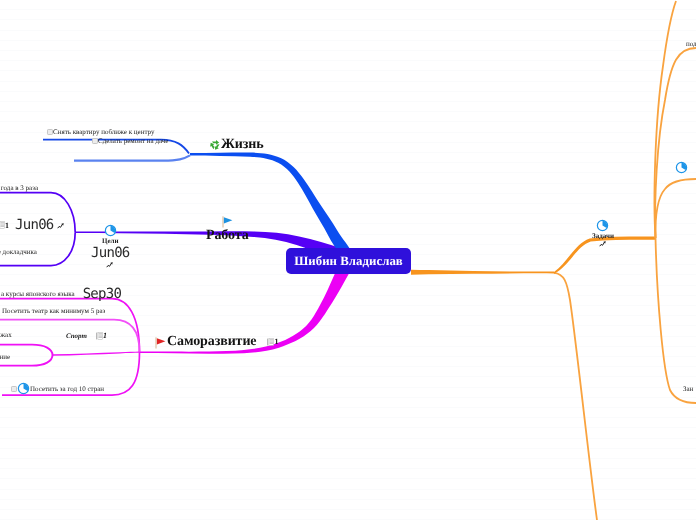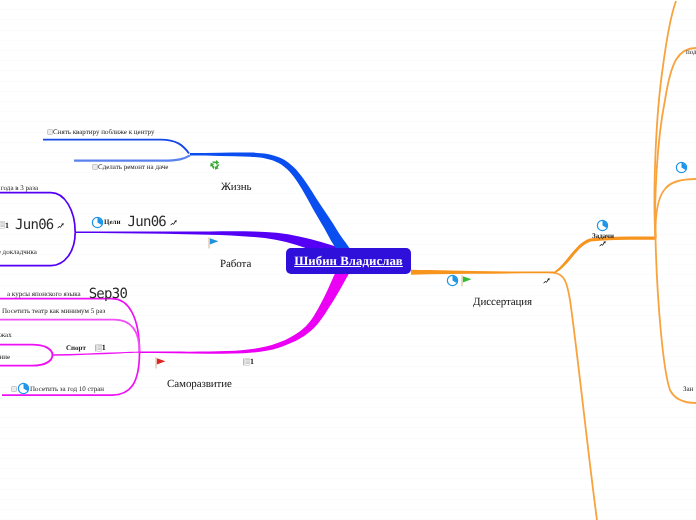--- a/index.html
+++ b/index.html
@@ -8,22 +8,22 @@
        -webkit-font-smoothing:antialiased;text-rendering:geometricPrecision;}
   #stage{position:relative;width:696px;height:520px;overflow:hidden;background:#ffffff;}
   .ruled{position:absolute;left:0;top:0;width:696px;height:520px;
      background-image:repeating-linear-gradient(to bottom,
         rgba(0,0,0,0) 0px, rgba(0,0,0,0) 9.2px,
         #fafbfc 9.2px, #fafbfc 10.2px);}
   svg.branches{position:absolute;left:0;top:0;width:696px;height:520px;overflow:visible;}
   .node{position:absolute;white-space:nowrap;display:flex;align-items:center;}
   .central{left:286px;top:248px;width:125px;height:26px;background:#2f10db;border-radius:5px;
      justify-content:center;}
-  .central .txt{color:#fff;font-weight:bold;font-size:12.8px;letter-spacing:0.05px;text-decoration:underline;}
-  .main-lbl{font-weight:normal;font-size:11px;letter-spacing:-0.1px;color:#131313;margin-top:44px;}
+  .central .txt{color:#fff;font-weight:bold;font-size:12.8px;letter-spacing:0.05px;}
+  .main-lbl{font-weight:bold;font-size:14px;letter-spacing:-0.1px;color:#131313;}
   .sub-lbl{font-size:7px;color:#1d1d1d;}
   .date{font-family:"DejaVu Sans Mono",monospace;font-size:14px;color:#2a2a2a;letter-spacing:-0.72px;}
   .cnt{font-family:"Liberation Serif",serif;font-size:8px;font-weight:bold;color:#1a1a1a;}
   .ico{display:inline-block;vertical-align:middle;line-height:0;}
   .cb{width:6px;height:6px;border:0.7px solid #c7c7c7;background:#ececec;border-radius:1.2px;display:inline-block;box-sizing:border-box;}
 </style>
 </head>
 <body>
 
 <div id="stage">
@@ -72,21 +72,21 @@
 
   <div class="node central">
     <span class="txt">Шибин Владислав</span>
   </div>
 
   <div class="node" style="left:47px;top:127.5px;">
     <span class="cb"></span>
     <span class="gap4"></span>
     <span class="sub-lbl">Снять квартиру поближе к центру</span>
   </div>
-  <div class="node" style="left:78px;top:163px;padding-left:14px;">
+  <div class="node" style="left:78px;top:137px;padding-left:14px;">
     <span class="cb"></span>
     <span class="gap4"></span>
     <span class="sub-lbl">Сделать ремонт на даче</span>
   </div>
   <div class="node" style="left:209px;top:137px;">
     <span class="ico">
       <svg width="12" height="12" viewBox="0 0 24 24">
           <path fill="#3aa935" d="M6.0,5.0L14.0,5.0L14.0,2.0L20.2,6.8L14.0,11.6L14.0,8.6L8.6,8.6Z"></path>
           <path fill="#3aa935" d="M21.1,10.3L17.1,17.2L19.7,18.7L12.4,21.7L11.3,13.9L13.9,15.4L16.6,10.8Z"></path>
           <path fill="#3aa935" d="M8.9,20.7L4.9,13.8L2.3,15.3L3.4,7.5L10.7,10.5L8.1,12.0L10.8,16.6Z"></path>
@@ -117,65 +117,65 @@
     <span class="ico">
       <svg width="8" height="7" viewBox="0 0 8 7">
           <path d="M0.7 6.2 L2.2 4.4 L3.5 5.3 L5.4 2.4" stroke="#1a1a1a" stroke-width="1.0" fill="none"></path>
           <path d="M4.2 1.9 L6.6 1.1 L6.3 3.6 Z" fill="#1a1a1a"></path>
         </svg>
     </span>
   </div>
   <div class="node" style="left:-6px;top:248px;">
     <span class="sub-lbl">ие докладчика</span>
   </div>
-  <div class="node" style="left:91px;top:214px;">
+  <div class="node" style="left:91px;top:224px;flex-direction:column;">
     <span class="ico">
       <svg width="13" height="13" viewBox="0 0 16 16">
           <circle cx="8" cy="8" r="6.3" fill="#fff" stroke="#1e95e8" stroke-width="1.5"></circle>
           <path d="M8 8 L8 1.7 A6.3 6.3 0 0 1 13.0 11 Z" fill="#1e95e8"></path>
         </svg>
     </span>
     <span class="gap4"></span>
     <span class="sub-lbl" style="font-weight:bold">Цели</span>
     <span style="width:7px;display:inline-block"></span>
     <span class="date">Jun06</span>
     <span style="width:4px;display:inline-block"></span>
     <span class="ico">
       <svg width="8" height="7" viewBox="0 0 8 7">
           <path d="M0.7 6.2 L2.2 4.4 L3.5 5.3 L5.4 2.4" stroke="#1a1a1a" stroke-width="1.0" fill="none"></path>
           <path d="M4.2 1.9 L6.6 1.1 L6.3 3.6 Z" fill="#1a1a1a"></path>
         </svg>
     </span>
   </div>
-  <div class="node" style="left:206px;top:214px;">
+  <div class="node" style="left:206px;top:214px;flex-direction:column;">
     <span class="ico">
       <svg width="14" height="14" viewBox="0 0 14 14">
           <rect x="2.3" y="2.3" width="1.4" height="11.2" fill="#e2cbb0"></rect>
           <path d="M3.9 3.3 L12.4 6.3 L3.9 9.6 Z" fill="#1e92e0"></path>
         </svg>
     </span>
     <span class="gap4"></span>
     <span class="main-lbl">Работа</span>
   </div>
 
-  <div class="node" style="left:7px;top:285.5px;">
+  <div class="node" style="left:1px;top:285.5px;">
     <span class="sub-lbl">а курсы японского языка</span>
     <span style="width:8px;display:inline-block"></span>
     <span class="date">Sep30</span>
   </div>
   <div class="node" style="left:2px;top:306.5px;">
     <span class="sub-lbl">Посетить театр как минимум 5 раз</span>
   </div>
   <div class="node" style="left:-8px;top:330.5px;">
     <span class="sub-lbl">лыжах</span>
   </div>
   <div class="node" style="left:-10px;top:352.5px;">
     <span class="sub-lbl">авание</span>
   </div>
-  <div class="node" style="left:66px;top:343px;">
+  <div class="node" style="left:66px;top:331px;font-style:italic;">
     <span class="sub-lbl" style="font-weight:bold">Спорт</span>
     <span style="width:9px;display:inline-block"></span>
     <span class="ico">
       <svg width="7" height="8" viewBox="0 0 7 8">
           <rect x="0.3" y="0.6" width="0.75" height="6.8" fill="#9a9a9a"></rect>
           <rect x="1.9" y="0.6" width="4.8" height="6.8" fill="#fff" stroke="#a8a8a8" stroke-width="0.45"></rect>
           <rect x="2.5" y="1.5" width="3.6" height="0.55" fill="#a0a0a0"></rect>
           <rect x="2.5" y="2.7" width="3.6" height="0.55" fill="#a0a0a0"></rect>
           <rect x="2.5" y="3.9" width="3.6" height="0.55" fill="#a0a0a0"></rect>
           <rect x="2.5" y="5.1" width="3.6" height="0.55" fill="#a0a0a0"></rect>
@@ -211,63 +211,40 @@
           <rect x="1.9" y="0.6" width="4.8" height="6.8" fill="#fff" stroke="#a8a8a8" stroke-width="0.45"></rect>
           <rect x="2.5" y="1.5" width="3.6" height="0.55" fill="#a0a0a0"></rect>
           <rect x="2.5" y="2.7" width="3.6" height="0.55" fill="#a0a0a0"></rect>
           <rect x="2.5" y="3.9" width="3.6" height="0.55" fill="#a0a0a0"></rect>
           <rect x="2.5" y="5.1" width="3.6" height="0.55" fill="#a0a0a0"></rect>
         </svg>
     </span>
     <span class="cnt">1</span>
   </div>
 
-  <div class="node" style="left:446px;top:252px;">
-    <span class="ico">
-      <svg width="13" height="13" viewBox="0 0 16 16">
-          <circle cx="8" cy="8" r="6.3" fill="#fff" stroke="#1e95e8" stroke-width="1.5"></circle>
-          <path d="M8 8 L8 1.7 A6.3 6.3 0 0 1 13.0 11 Z" fill="#1e95e8"></path>
-        </svg>
-    </span>
-    <span class="ico">
-      <svg width="14" height="14" viewBox="0 0 14 14">
-          <rect x="2.3" y="2.3" width="1.4" height="11.2" fill="#e2cbb0"></rect>
-          <path d="M3.9 3.3 L12.4 6.3 L3.9 9.6 Z" fill="#34bd34"></path>
-        </svg>
-    </span>
-    <span class="gap4"></span>
-    <span class="main-lbl">Диссертация</span>
-    <span style="width:11px;display:inline-block"></span>
+
+  <div class="node" style="left:592px;top:219px;flex-direction:column;">
+    <span class="ico">
+      <svg width="13" height="13" viewBox="0 0 16 16">
+          <circle cx="8" cy="8" r="6.3" fill="#fff" stroke="#1e95e8" stroke-width="1.5"></circle>
+          <path d="M8 8 L8 1.7 A6.3 6.3 0 0 1 13.0 11 Z" fill="#1e95e8"></path>
+        </svg>
+    </span>
+    <span class="gap4"></span>
+    <span class="sub-lbl" style="font-weight:bold">Задачи</span>
+    <span style="width:10px;display:inline-block"></span>
     <span class="ico">
       <svg width="8" height="7" viewBox="0 0 8 7">
           <path d="M0.7 6.2 L2.2 4.4 L3.5 5.3 L5.4 2.4" stroke="#1a1a1a" stroke-width="1.0" fill="none"></path>
           <path d="M4.2 1.9 L6.6 1.1 L6.3 3.6 Z" fill="#1a1a1a"></path>
         </svg>
     </span>
   </div>
 
-  <div class="node" style="left:592px;top:219px;flex-direction:column;">
-    <span class="ico">
-      <svg width="13" height="13" viewBox="0 0 16 16">
-          <circle cx="8" cy="8" r="6.3" fill="#fff" stroke="#1e95e8" stroke-width="1.5"></circle>
-          <path d="M8 8 L8 1.7 A6.3 6.3 0 0 1 13.0 11 Z" fill="#1e95e8"></path>
-        </svg>
-    </span>
-    <span class="gap4"></span>
-    <span class="sub-lbl" style="font-weight:bold">Задачи</span>
-    <span style="width:10px;display:inline-block"></span>
-    <span class="ico">
-      <svg width="8" height="7" viewBox="0 0 8 7">
-          <path d="M0.7 6.2 L2.2 4.4 L3.5 5.3 L5.4 2.4" stroke="#1a1a1a" stroke-width="1.0" fill="none"></path>
-          <path d="M4.2 1.9 L6.6 1.1 L6.3 3.6 Z" fill="#1a1a1a"></path>
-        </svg>
-    </span>
-  </div>
-
-  <div class="node" style="left:686px;top:48px;">
+  <div class="node" style="left:686px;top:40px;">
     <span class="sub-lbl">под</span>
   </div>
   <div class="node" style="left:675px;top:161px;">
     <span class="ico">
       <svg width="13" height="13" viewBox="0 0 16 16">
           <circle cx="8" cy="8" r="6.3" fill="#fff" stroke="#1e95e8" stroke-width="1.5"></circle>
           <path d="M8 8 L8 1.7 A6.3 6.3 0 0 1 13.0 11 Z" fill="#1e95e8"></path>
         </svg>
     </span>
   </div>

